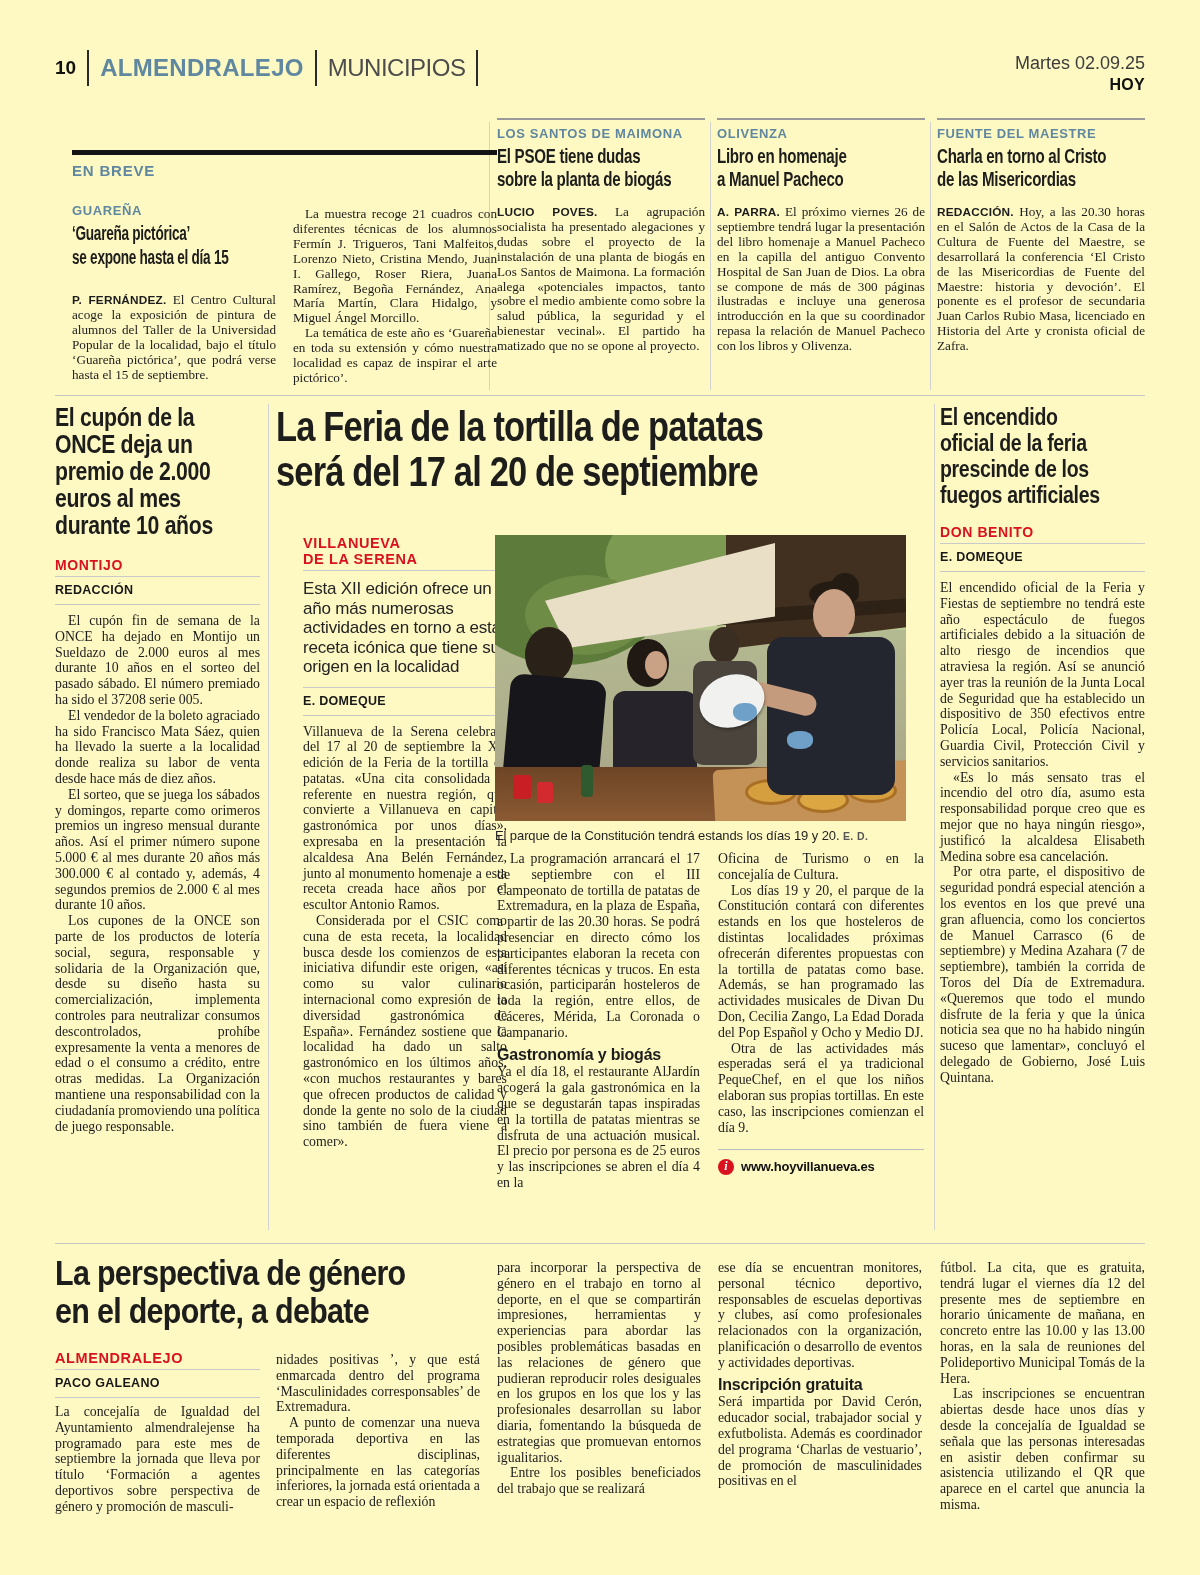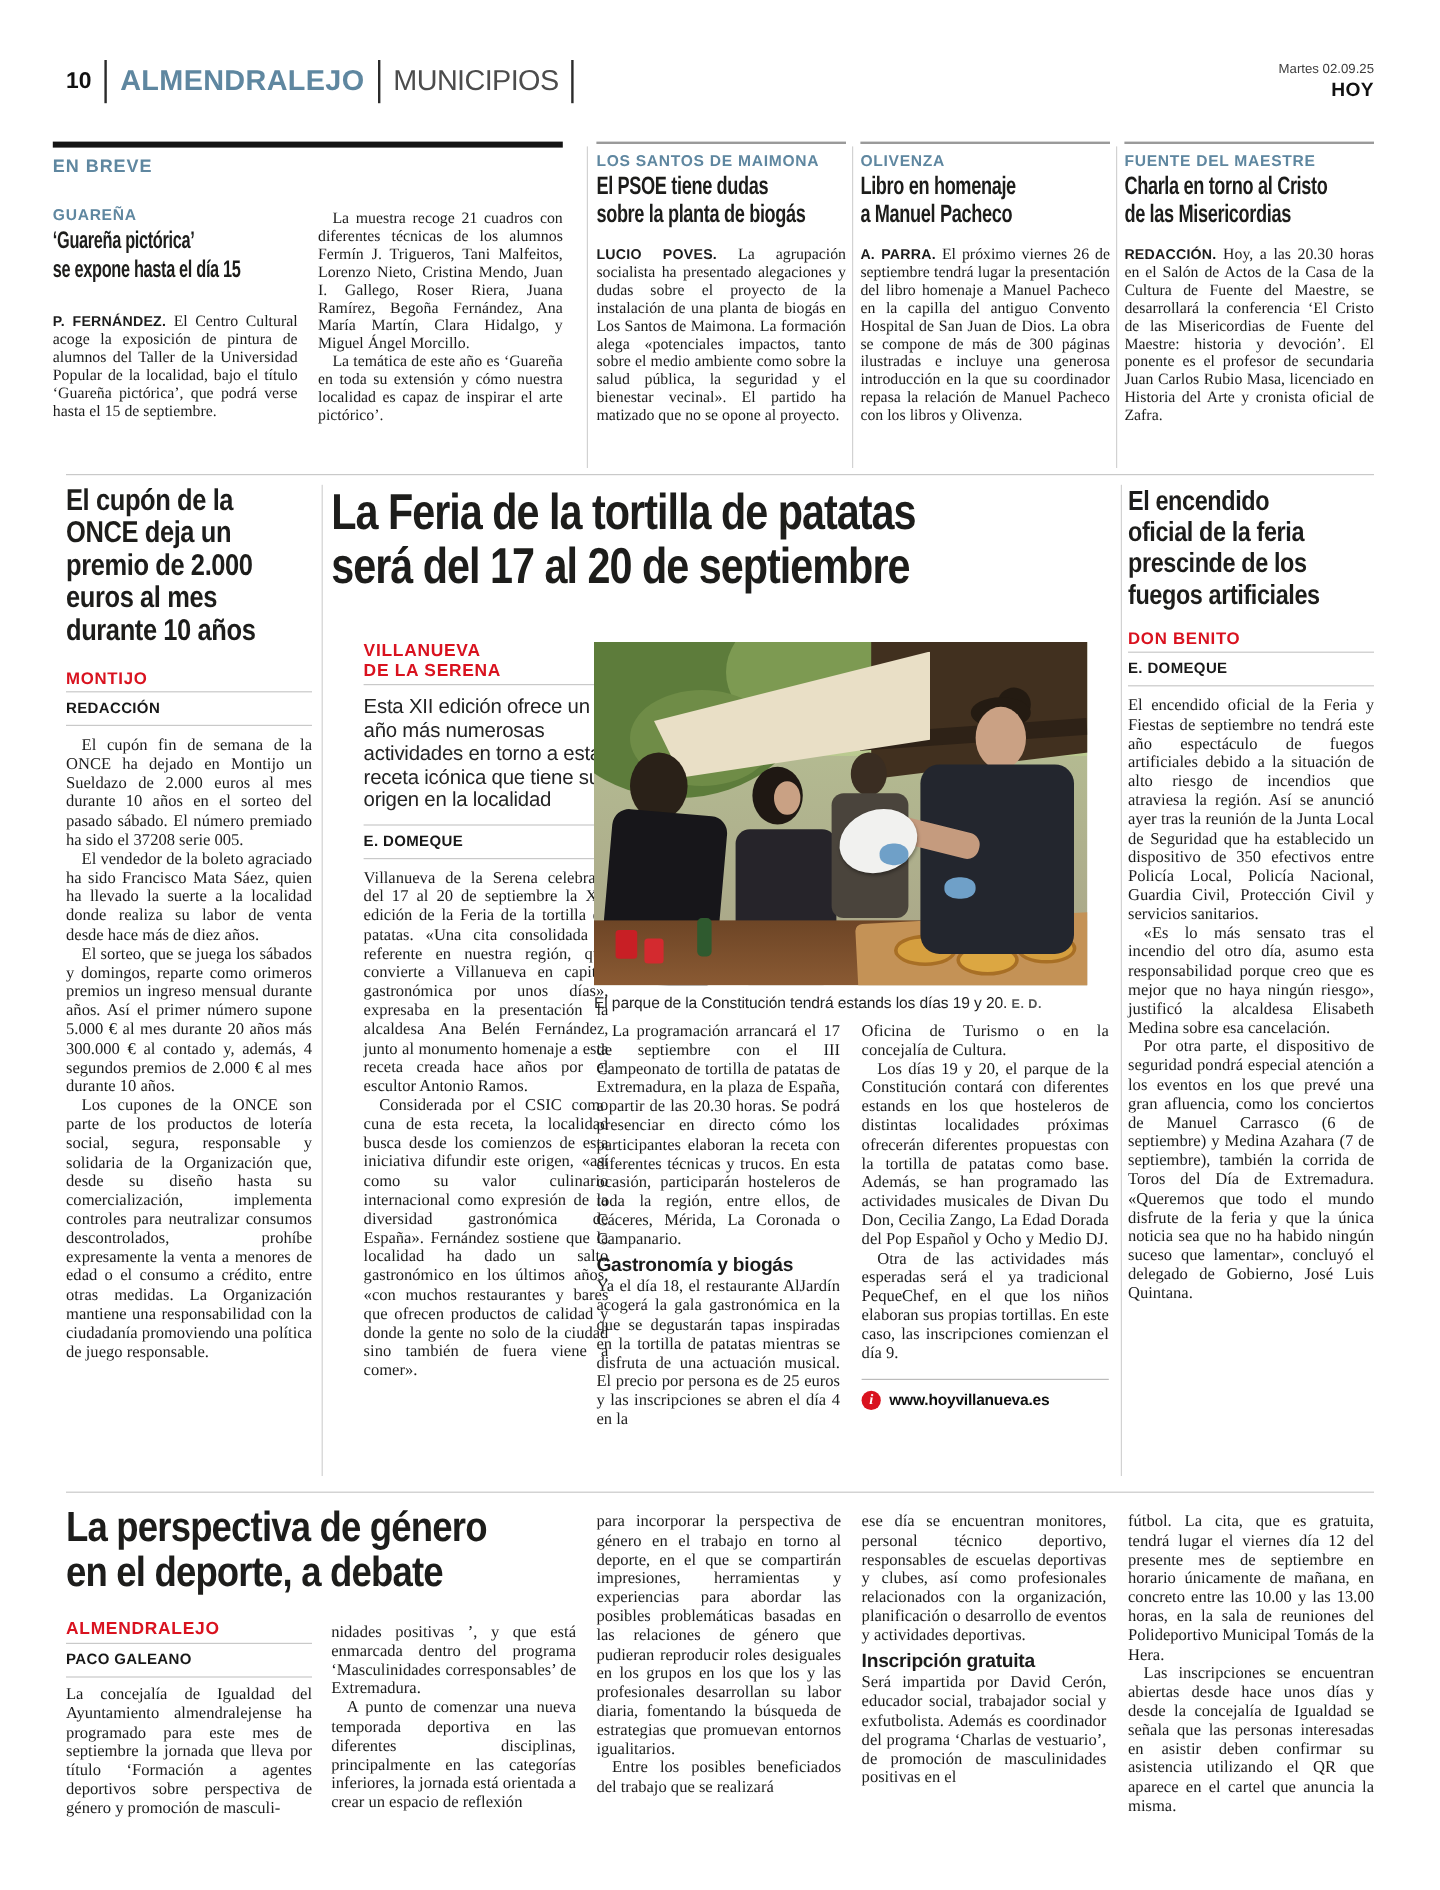--- a/index.html
+++ b/index.html
@@ -2,33 +2,33 @@
 <html lang="es"><head>
 <meta charset="utf-8">
 <style>
   :root{
     --blue:#5f87a0;
     --red:#d9121f;
     --ink:#1c1c1c;
     --rule:#c9c9c9;
   }
   html,body{margin:0;padding:0;background:#e9e9e9;}
-  .page{position:relative;width:1200px;height:1575px;background:#ffffff;margin:0 auto;
+  .page{position:relative;width:1200px;height:1575px;background:#fef9c3;margin:0 auto;
         font-family:"Liberation Sans",sans-serif;color:var(--ink);overflow:hidden;}
   .abs{position:absolute;}
 
   
   .masthead{position:absolute;left:55px;top:50px;right:55px;height:48px;}
   .mast-row{display:flex;align-items:center;}
   .pageno{font-size:19px;font-weight:700;color:#111;}
   .vbar{width:2px;height:36px;background:#2b2b2b;margin:0 11px;}
   .section-word{font-size:24px;font-weight:700;color:var(--blue);letter-spacing:.3px;}
   .subsection-word{font-size:24px;font-weight:400;color:#4c4c4c;letter-spacing:-.5px;}
   .dateline{position:absolute;right:0;top:2px;text-align:right;line-height:1.25;}
-  .date-text{font-size:11px;color:#3c3c3c;}
+  .date-text{font-size:18px;color:#3c3c3c;}
   .brand{font-size:16px;font-weight:700;color:#111;letter-spacing:.3px;}
 
   
   .hrule{position:absolute;height:1px;background:var(--rule);}
   .vrule{position:absolute;width:1px;background:#d2d2d2;}
   .rule{height:1px;background:var(--rule);border:0;margin:3px 0;}
 
   
   .kicker{font-size:13px;font-weight:700;letter-spacing:.6px;color:var(--blue);}
   .kicker.red{color:var(--red);}
@@ -128,21 +128,21 @@
       <div class="date-text">Martes 02.09.25</div>
       <div class="brand">HOY</div>
     </div>
   </header>
 
   <section class="abs" style="left:0;top:118px;width:1200px;">
     <div class="vrule" style="left:489px;top:4px;height:268px;"></div>
     <div class="vrule" style="left:710px;top:4px;height:268px;"></div>
     <div class="vrule" style="left:930px;top:4px;height:268px;"></div>
 
-    <article class="b-col b-thick" style="left:44px;width:425px;">
+    <article class="b-col b-thick" style="left:72px;width:425px;margin-top:32px;">
       <div class="enbreve">EN BREVE</div>
       <div class="twocol" style="margin-top:24px;">
         <div class="sub">
           <div class="kicker">GUAREÑA</div>
           <h2 class="hl guarena-hl sx68" style="margin-top:3px;">
             <div class="ln">‘Guareña pictórica’</div>
             <div class="ln">se expone hasta el día 15</div>
           </h2>
           <div class="brief-body" style="margin-top:24px;">
             <p><span class="author-lead">P. FERNÁNDEZ.</span> <span>El Centro Cultural acoge la exposición de pintura de alumnos del Taller de la Universidad Popular de la localidad, bajo el título ‘Guareña pictórica’, que podrá verse hasta el 15 de septiembre.</span></p>

